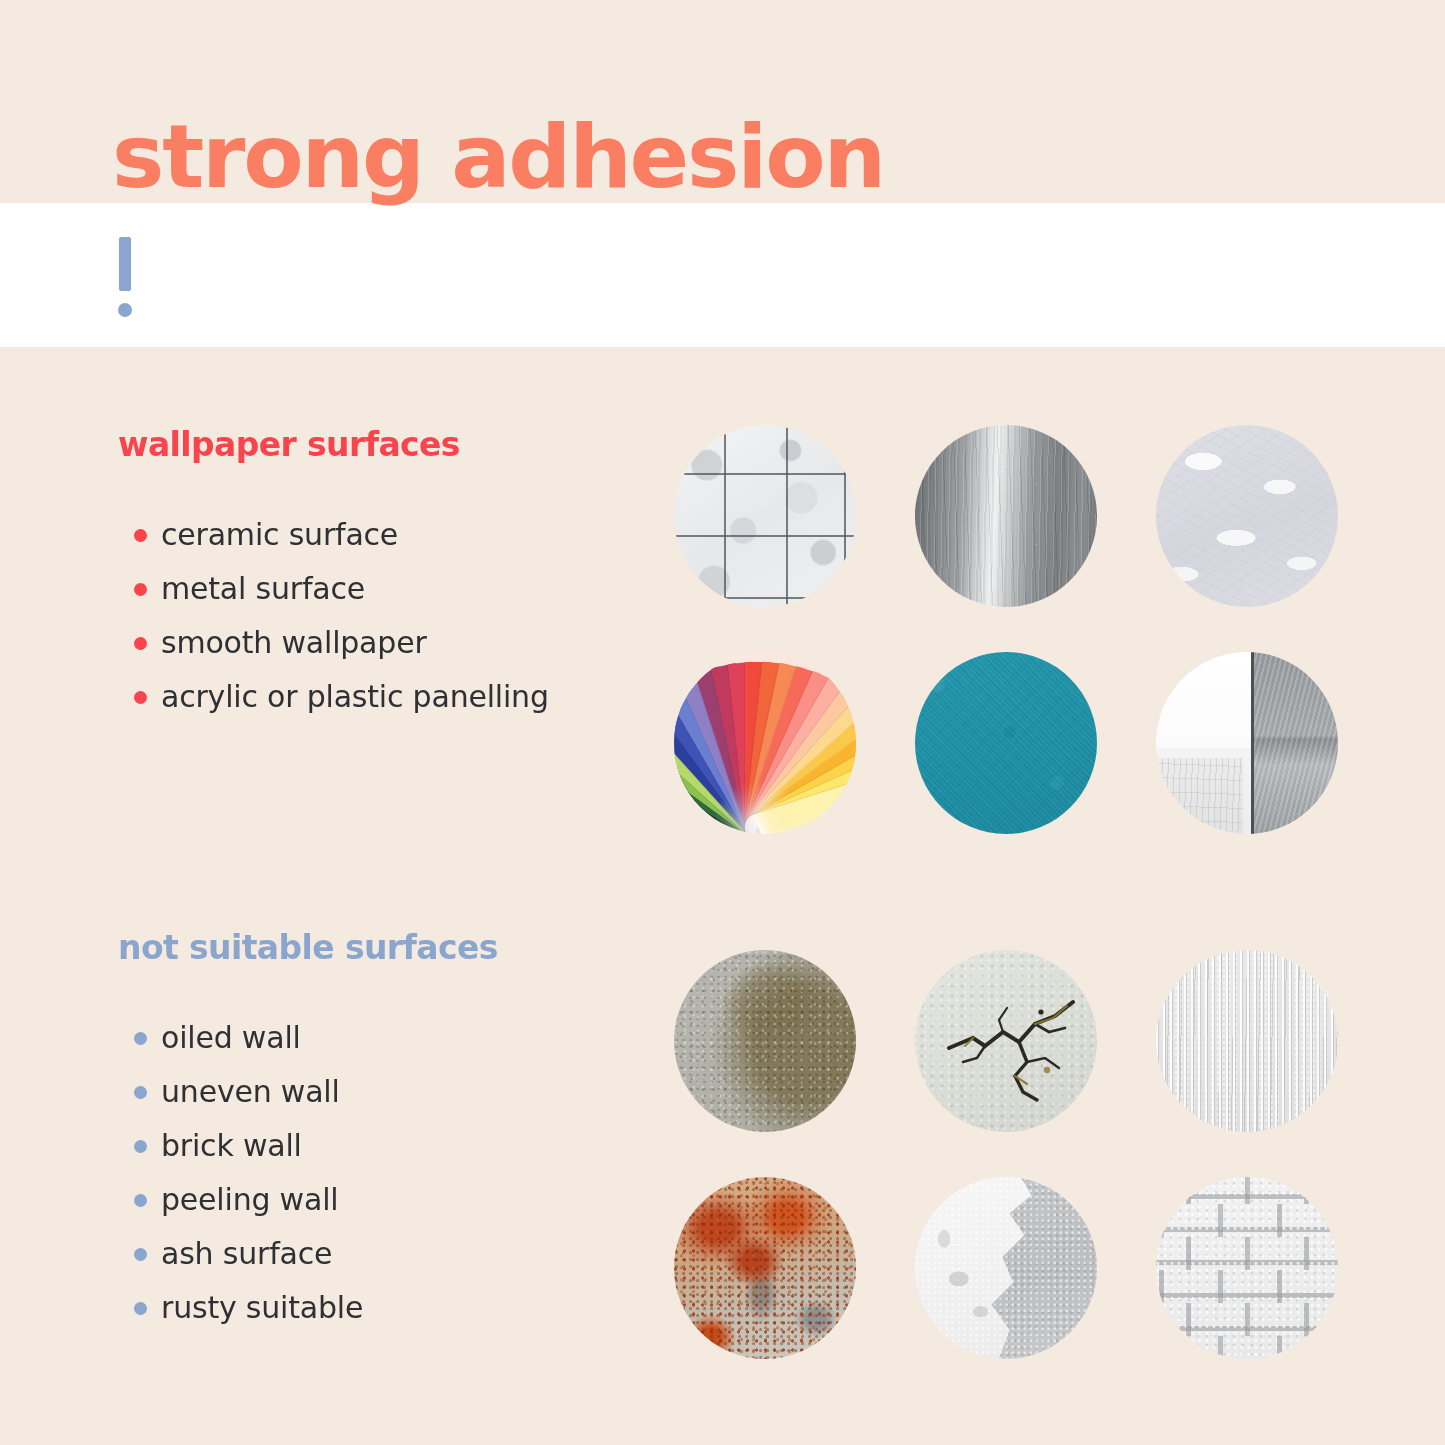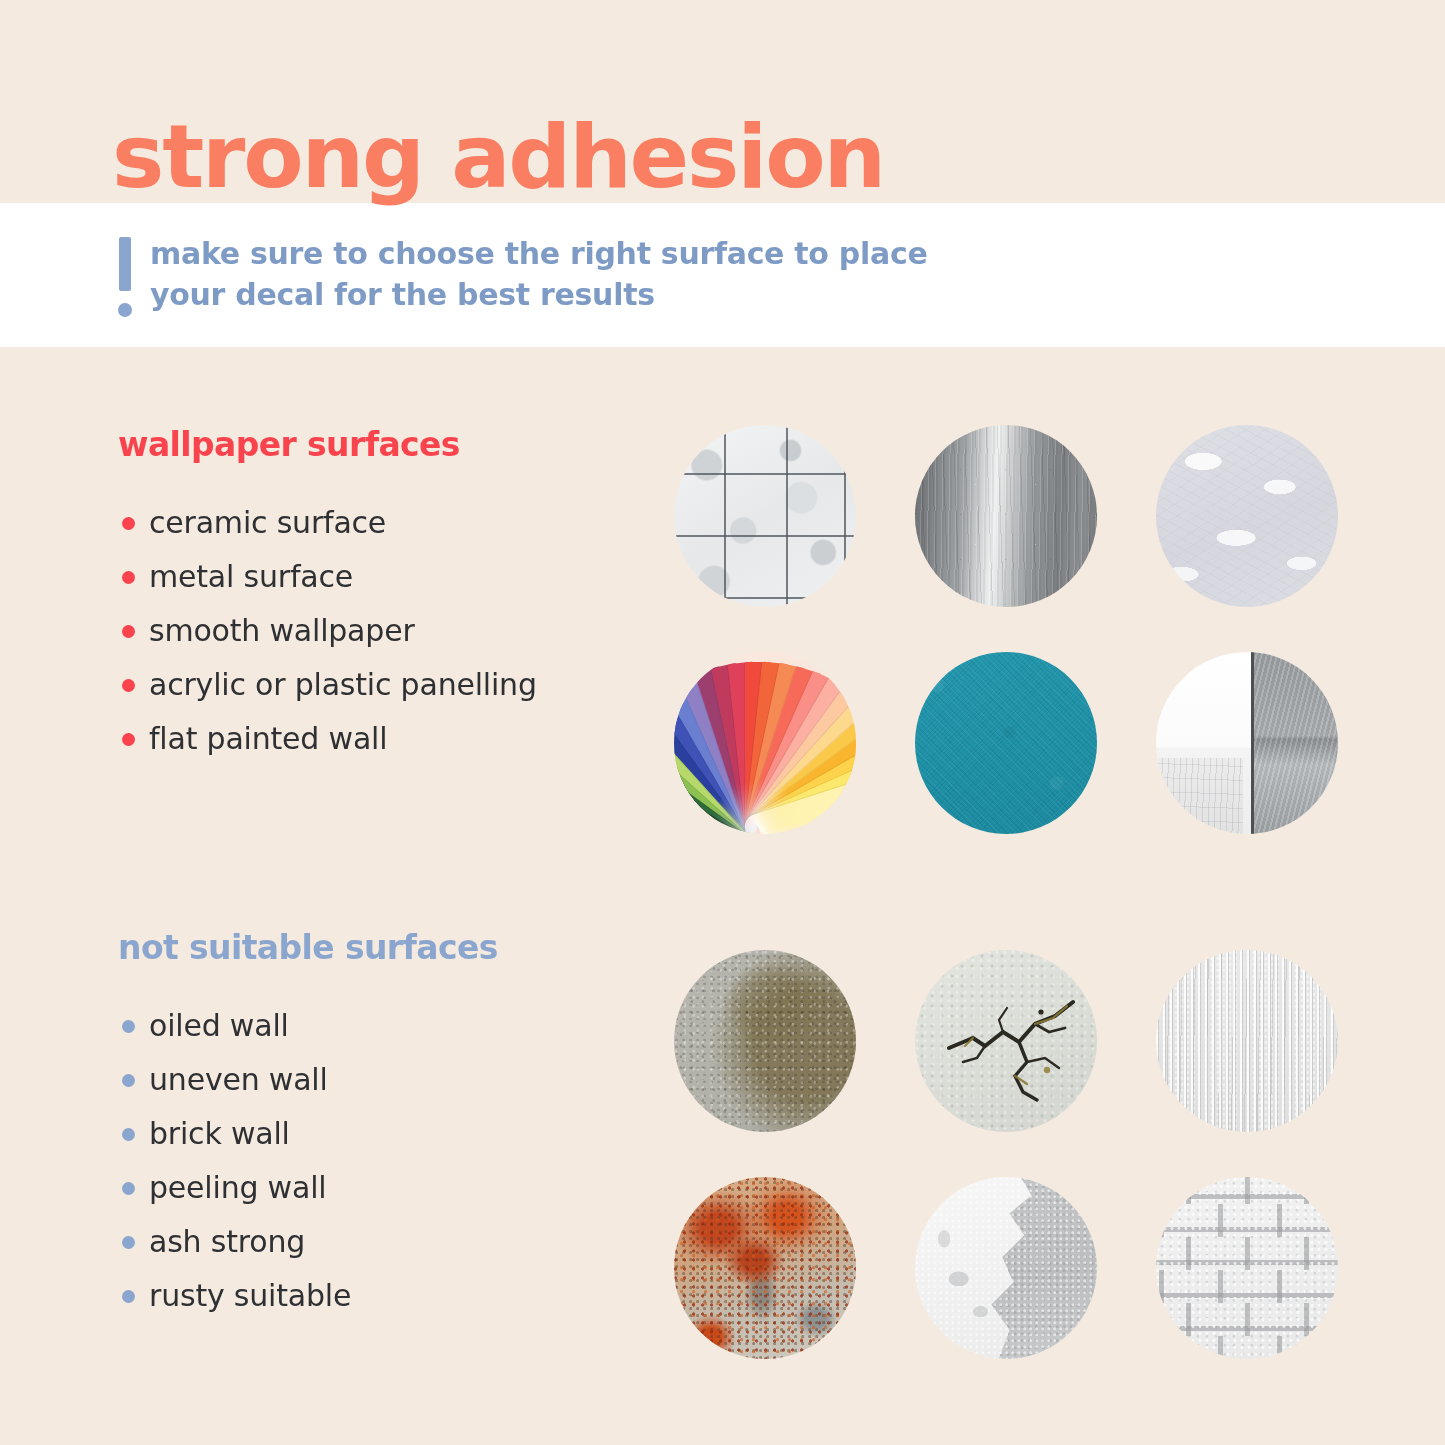--- a/index.html
+++ b/index.html
@@ -101,21 +101,21 @@
     white-space: nowrap;
   }
   #heading-suitable { color: #F9444E; }
   #heading-unsuitable { color: #8BA6CE; }
 
   .bullet-list {
     position: absolute;
     left: 122px;
     top: 70px;
     list-style: none;
-    margin: 0;
+    margin: 12px;
     padding: 0;
   }
   .bullet-list li {
     display: flex;
     align-items: center;
     height: 54px;
     font-family: "DejaVu Sans", sans-serif;
     font-weight: 400;
     font-size: 30px;
     color: #2E3033;
@@ -394,22 +394,20 @@
 <body>
 
 <div id="header-title">strong adhesion</div>
 
 <div id="banner">
   <div id="banner-inner">
     <span class="excl">
       <span class="bar"></span>
       <span class="dot"></span>
     </span>
-    <div id="banner-text">make sure to choose the right surface to place
-your decal for the best results</div>
   </div>
 </div>
 
 <div class="section" id="section-suitable">
 
   <div class="sec-heading" id="heading-suitable">wallpaper surfaces</div>
 
   <ul class="bullet-list" id="list-suitable">
     <li>
       <span class="dot"></span>
@@ -419,24 +417,20 @@
       <span class="dot"></span>
       <span>metal surface</span>
     </li>
     <li>
       <span class="dot"></span>
       <span>smooth wallpaper</span>
     </li>
     <li>
       <span class="dot"></span>
       <span>acrylic or plastic panelling</span>
-    </li>
-    <li>
-      <span class="dot"></span>
-      <span>flat painted wall</span>
     </li>
   </ul>
 
   <div class="img-grid" id="grid-suitable">
 
     <div class="circle">
       <div class="tex tex-ceramic"></div>
     </div>
 
     <div class="circle">
@@ -508,21 +502,21 @@
     <li>
       <span class="dot"></span>
       <span>brick wall</span>
     </li>
     <li>
       <span class="dot"></span>
       <span>peeling wall</span>
     </li>
     <li>
       <span class="dot"></span>
-      <span>ash strong</span>
+      <span>ash surface</span>
     </li>
     <li>
       <span class="dot"></span>
       <span>rusty suitable</span>
     </li>
   </ul>
 
   <div class="img-grid" id="grid-unsuitable">
 
     <div class="circle">

